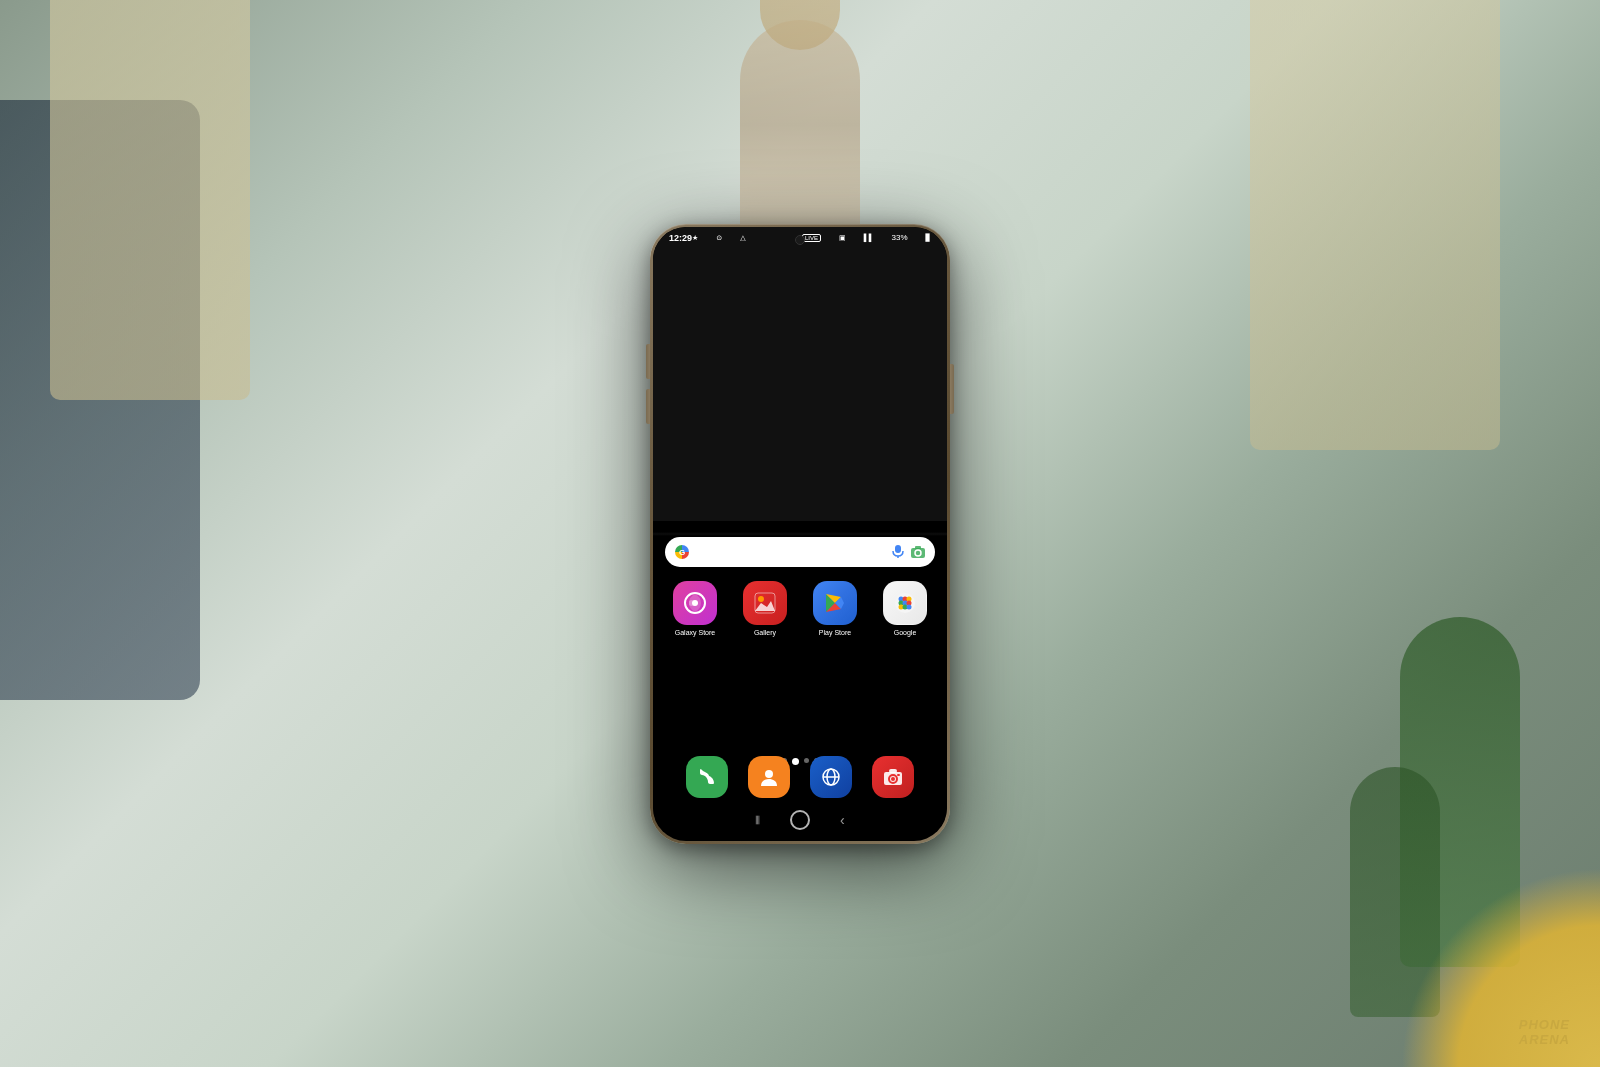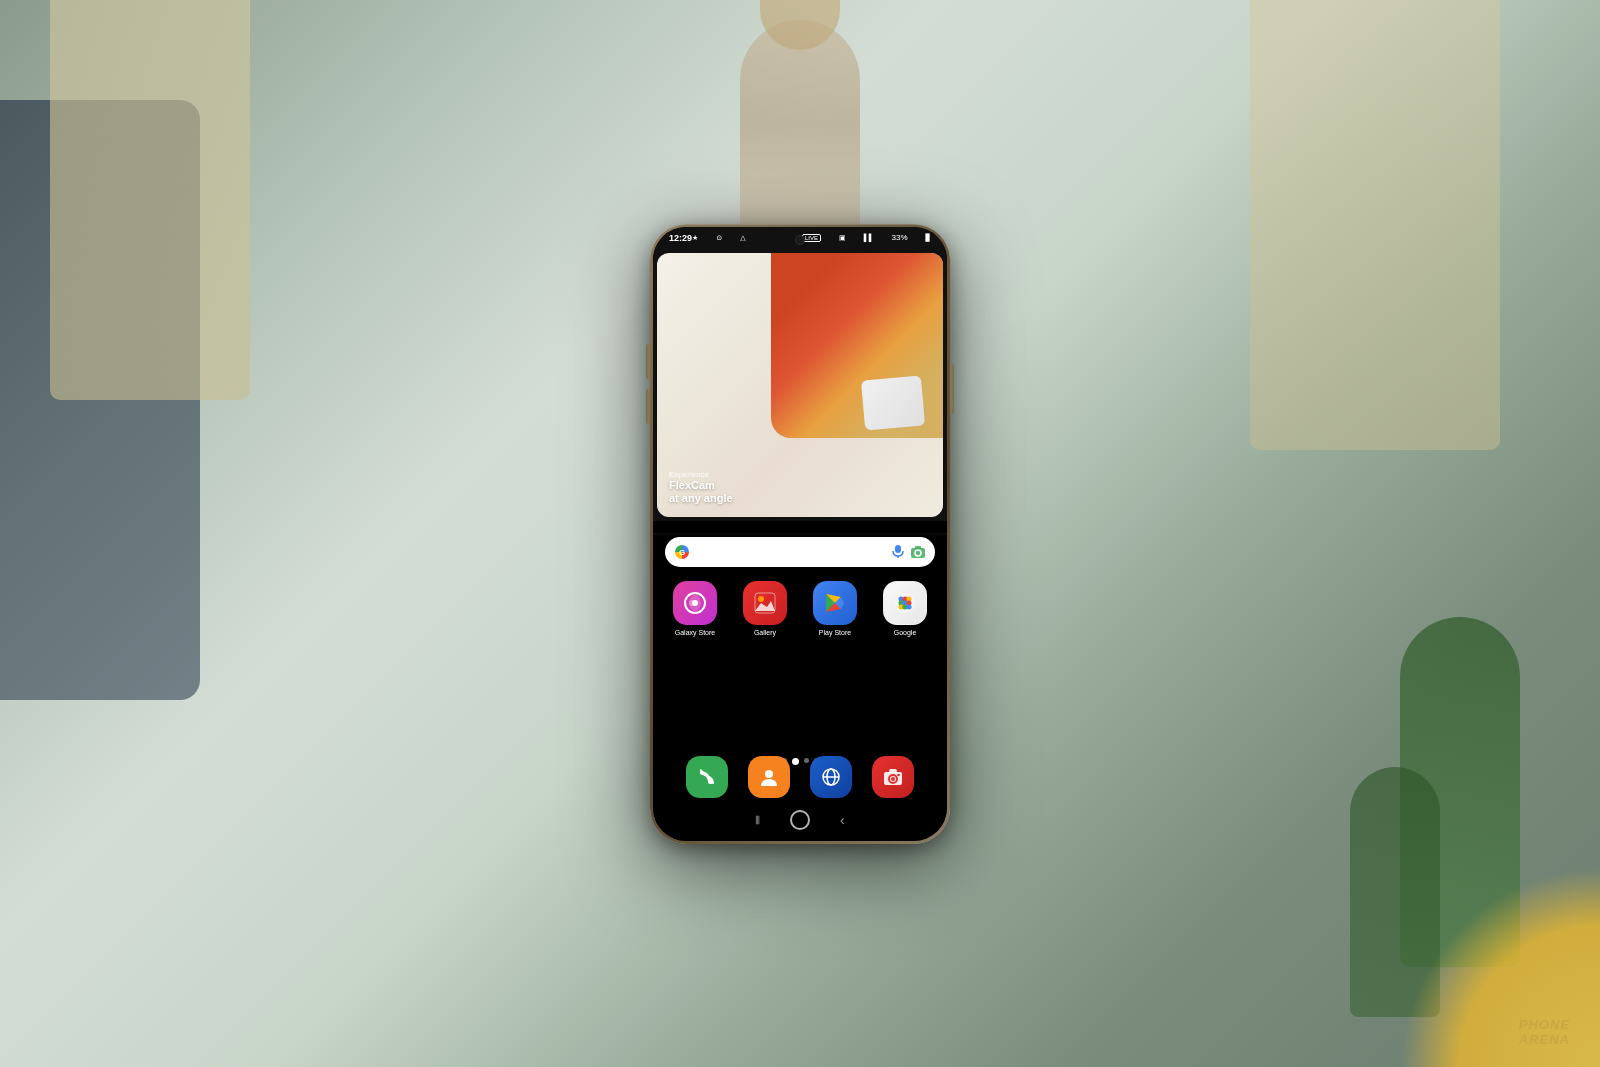--- a/index.html
+++ b/index.html
@@ -583,34 +583,20 @@
               <span class="status-icon" style="font-size:6px; border:1px solid white; padding:0 2px; border-radius:2px;">LIVE</span>
               <span class="status-icon">▣</span>
               <span class="status-icon">▌▌</span>
               <span class="status-battery">33%</span>
               <span class="status-icon">▊</span>
             </div>
           </div>
 
           <div class="selfie-cam"></div>
 
-          <div class="widget-area">
-            <div class="widget-bg">
-
-              <div class="widget-image"></div>
-
-              <div class="widget-text">
-                <div class="widget-experience">Experience</div>
-                <div class="widget-flexcam">
-                  <span>FlexCam</span><br>
-                  <span>at any angle</span>
-                </div>
-              </div>
-            </div>
-          </div>
         </div>
 
         <div class="fold-crease"></div>
 
         <div class="phone-lower">
 
           <div class="search-bar">
             <div class="search-g">
               <span style="font-size:8px; font-weight:900; color:white; position:relative; z-index:1;">G</span>
             </div>

